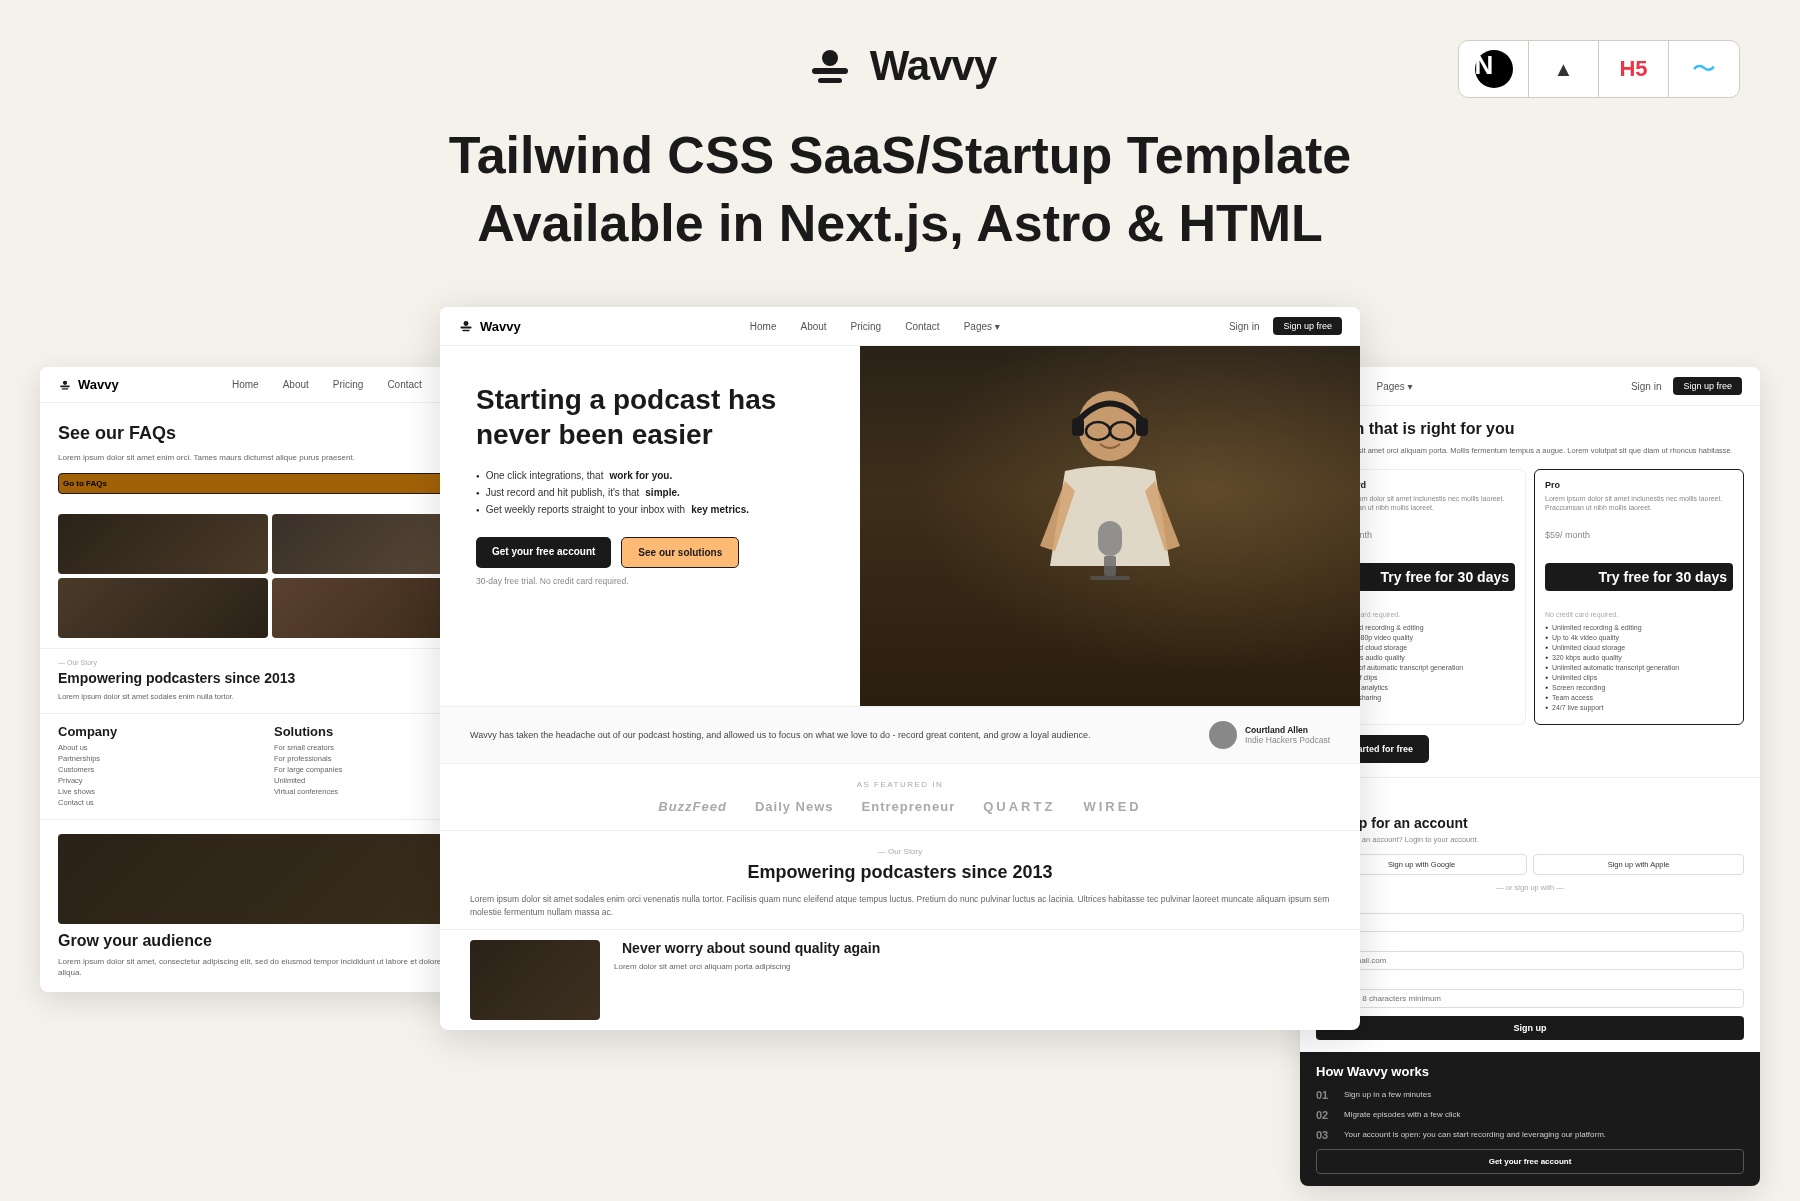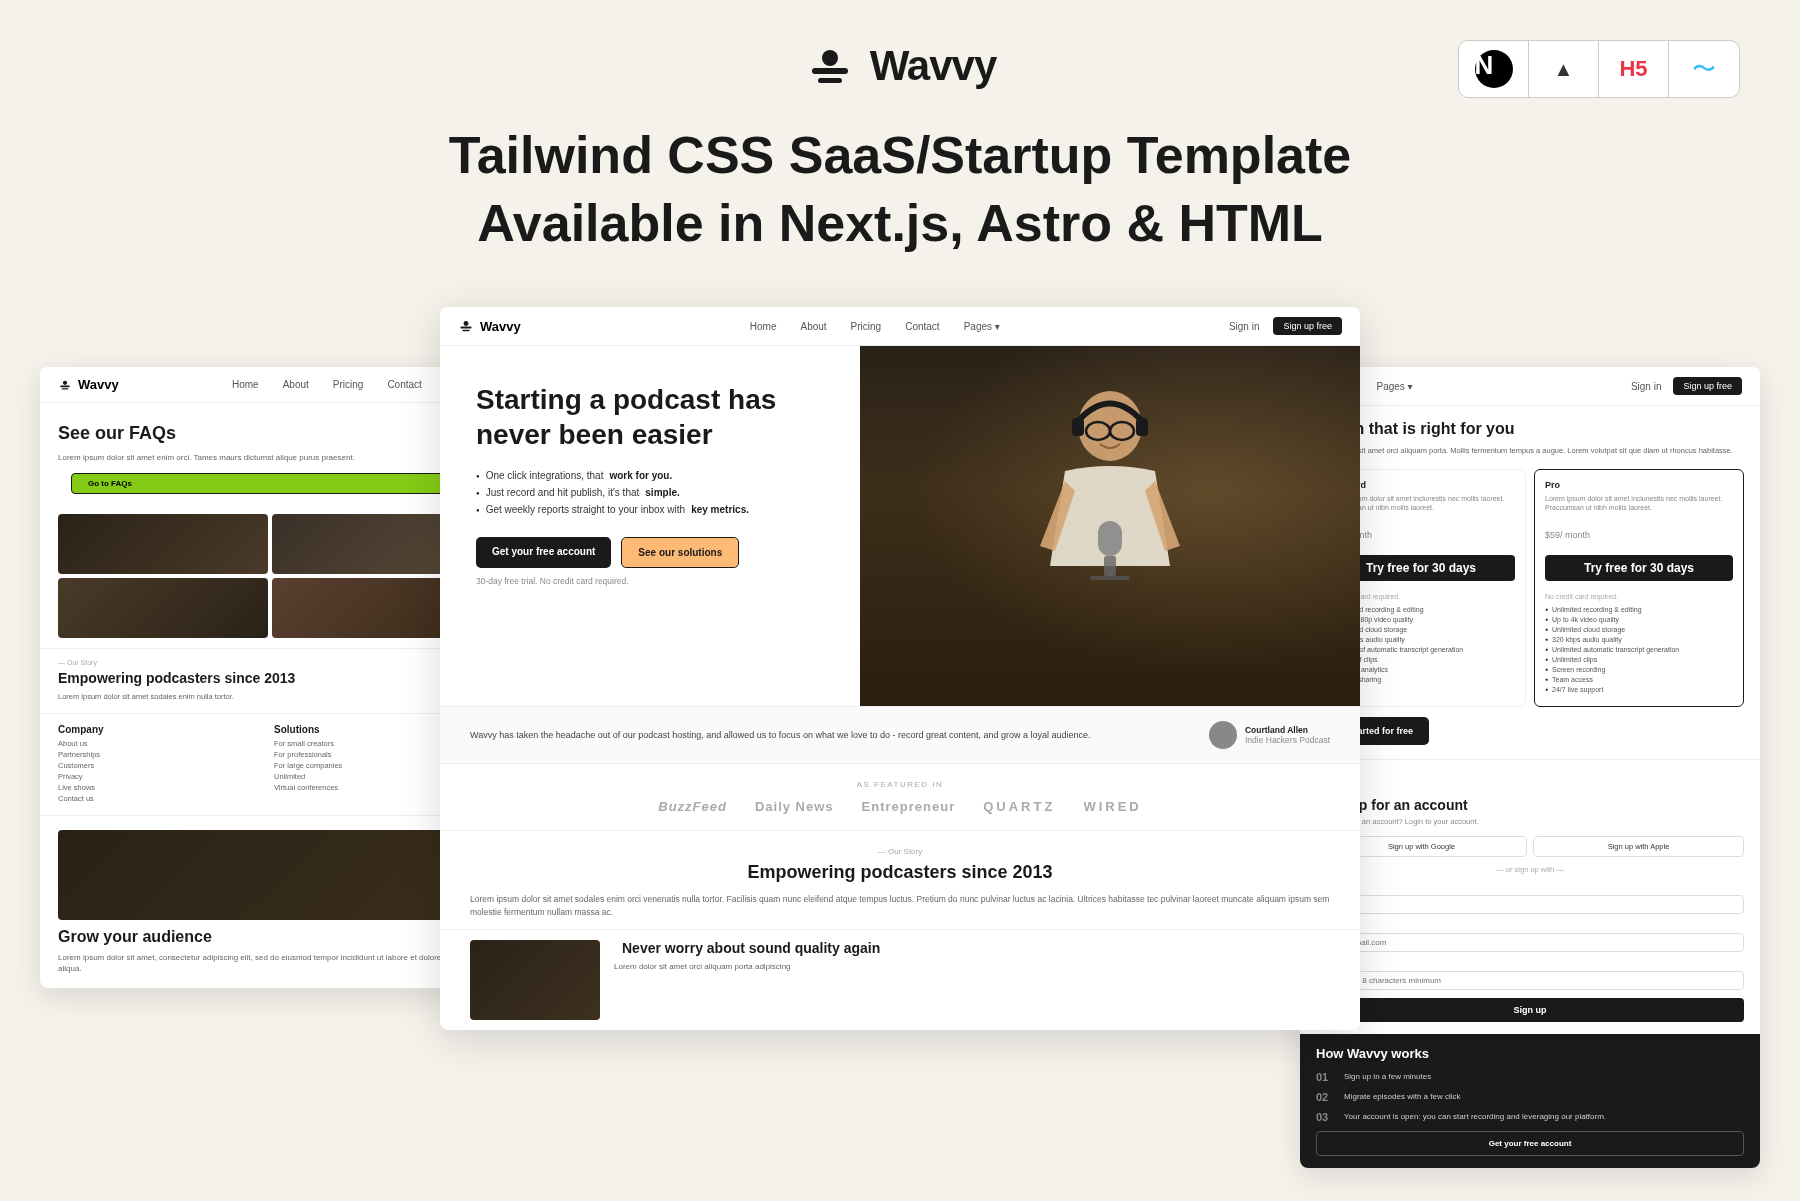--- a/index.html
+++ b/index.html
@@ -362,27 +362,26 @@
       color: #1a1a1a;
       margin-bottom: 8px;
     }
     .left-faq-text {
       font-size: 8px;
       color: #666;
       line-height: 1.4;
       margin-bottom: 10px;
     }
     .left-faq-btn {
-      background: #84cc16;
+      background: #a16207;
       border: 1.5px solid #1a1a1a;
-      padding: 5px 16px;
+      padding: 5px 4px;
       border-radius: 4px;
       font-size: 8px;
       font-weight: 600;
-      margin-left: 13px;
     }
     .left-images {
       display: grid;
       grid-template-columns: 1fr 1fr;
       gap: 4px;
       padding: 0 18px 10px;
     }
     .left-img-box {
       height: 60px;
       border-radius: 4px;
@@ -409,21 +408,21 @@
       line-height: 1.4;
     }
     .left-footer {
       display: grid;
       grid-template-columns: 1fr 1fr;
       gap: 8px;
       padding: 10px 18px;
       border-top: 1px solid #eee;
     }
     .footer-col-title {
-      font-size: 10px;
+      font-size: 13px;
       font-weight: 700;
       color: #1a1a1a;
       margin-bottom: 4px;
     }
     .footer-col-items {
       list-style: none;
     }
     .footer-col-items li {
       font-size: 7.5px;
       color: #666;
@@ -499,26 +498,26 @@
     .pricing-price span {
       font-size: 9px;
       color: #888;
       font-weight: 400;
     }
     .pricing-btn {
       display: block;
       width: 100%;
       background: #1a1a1a;
       color: #fff;
-      text-align: center;
+      text-align: right;
       padding: 6px;
       border-radius: 4px;
-      font-size: 12px;
+      font-size: 14px;
       font-weight: 600;
-      margin: 12px 0;
+      margin: 20px 0;
     }
     .pricing-features {
       list-style: none;
     }
     .pricing-features li {
       font-size: 7px;
       color: #555;
       display: flex;
       align-items: center;
       gap: 4px;

